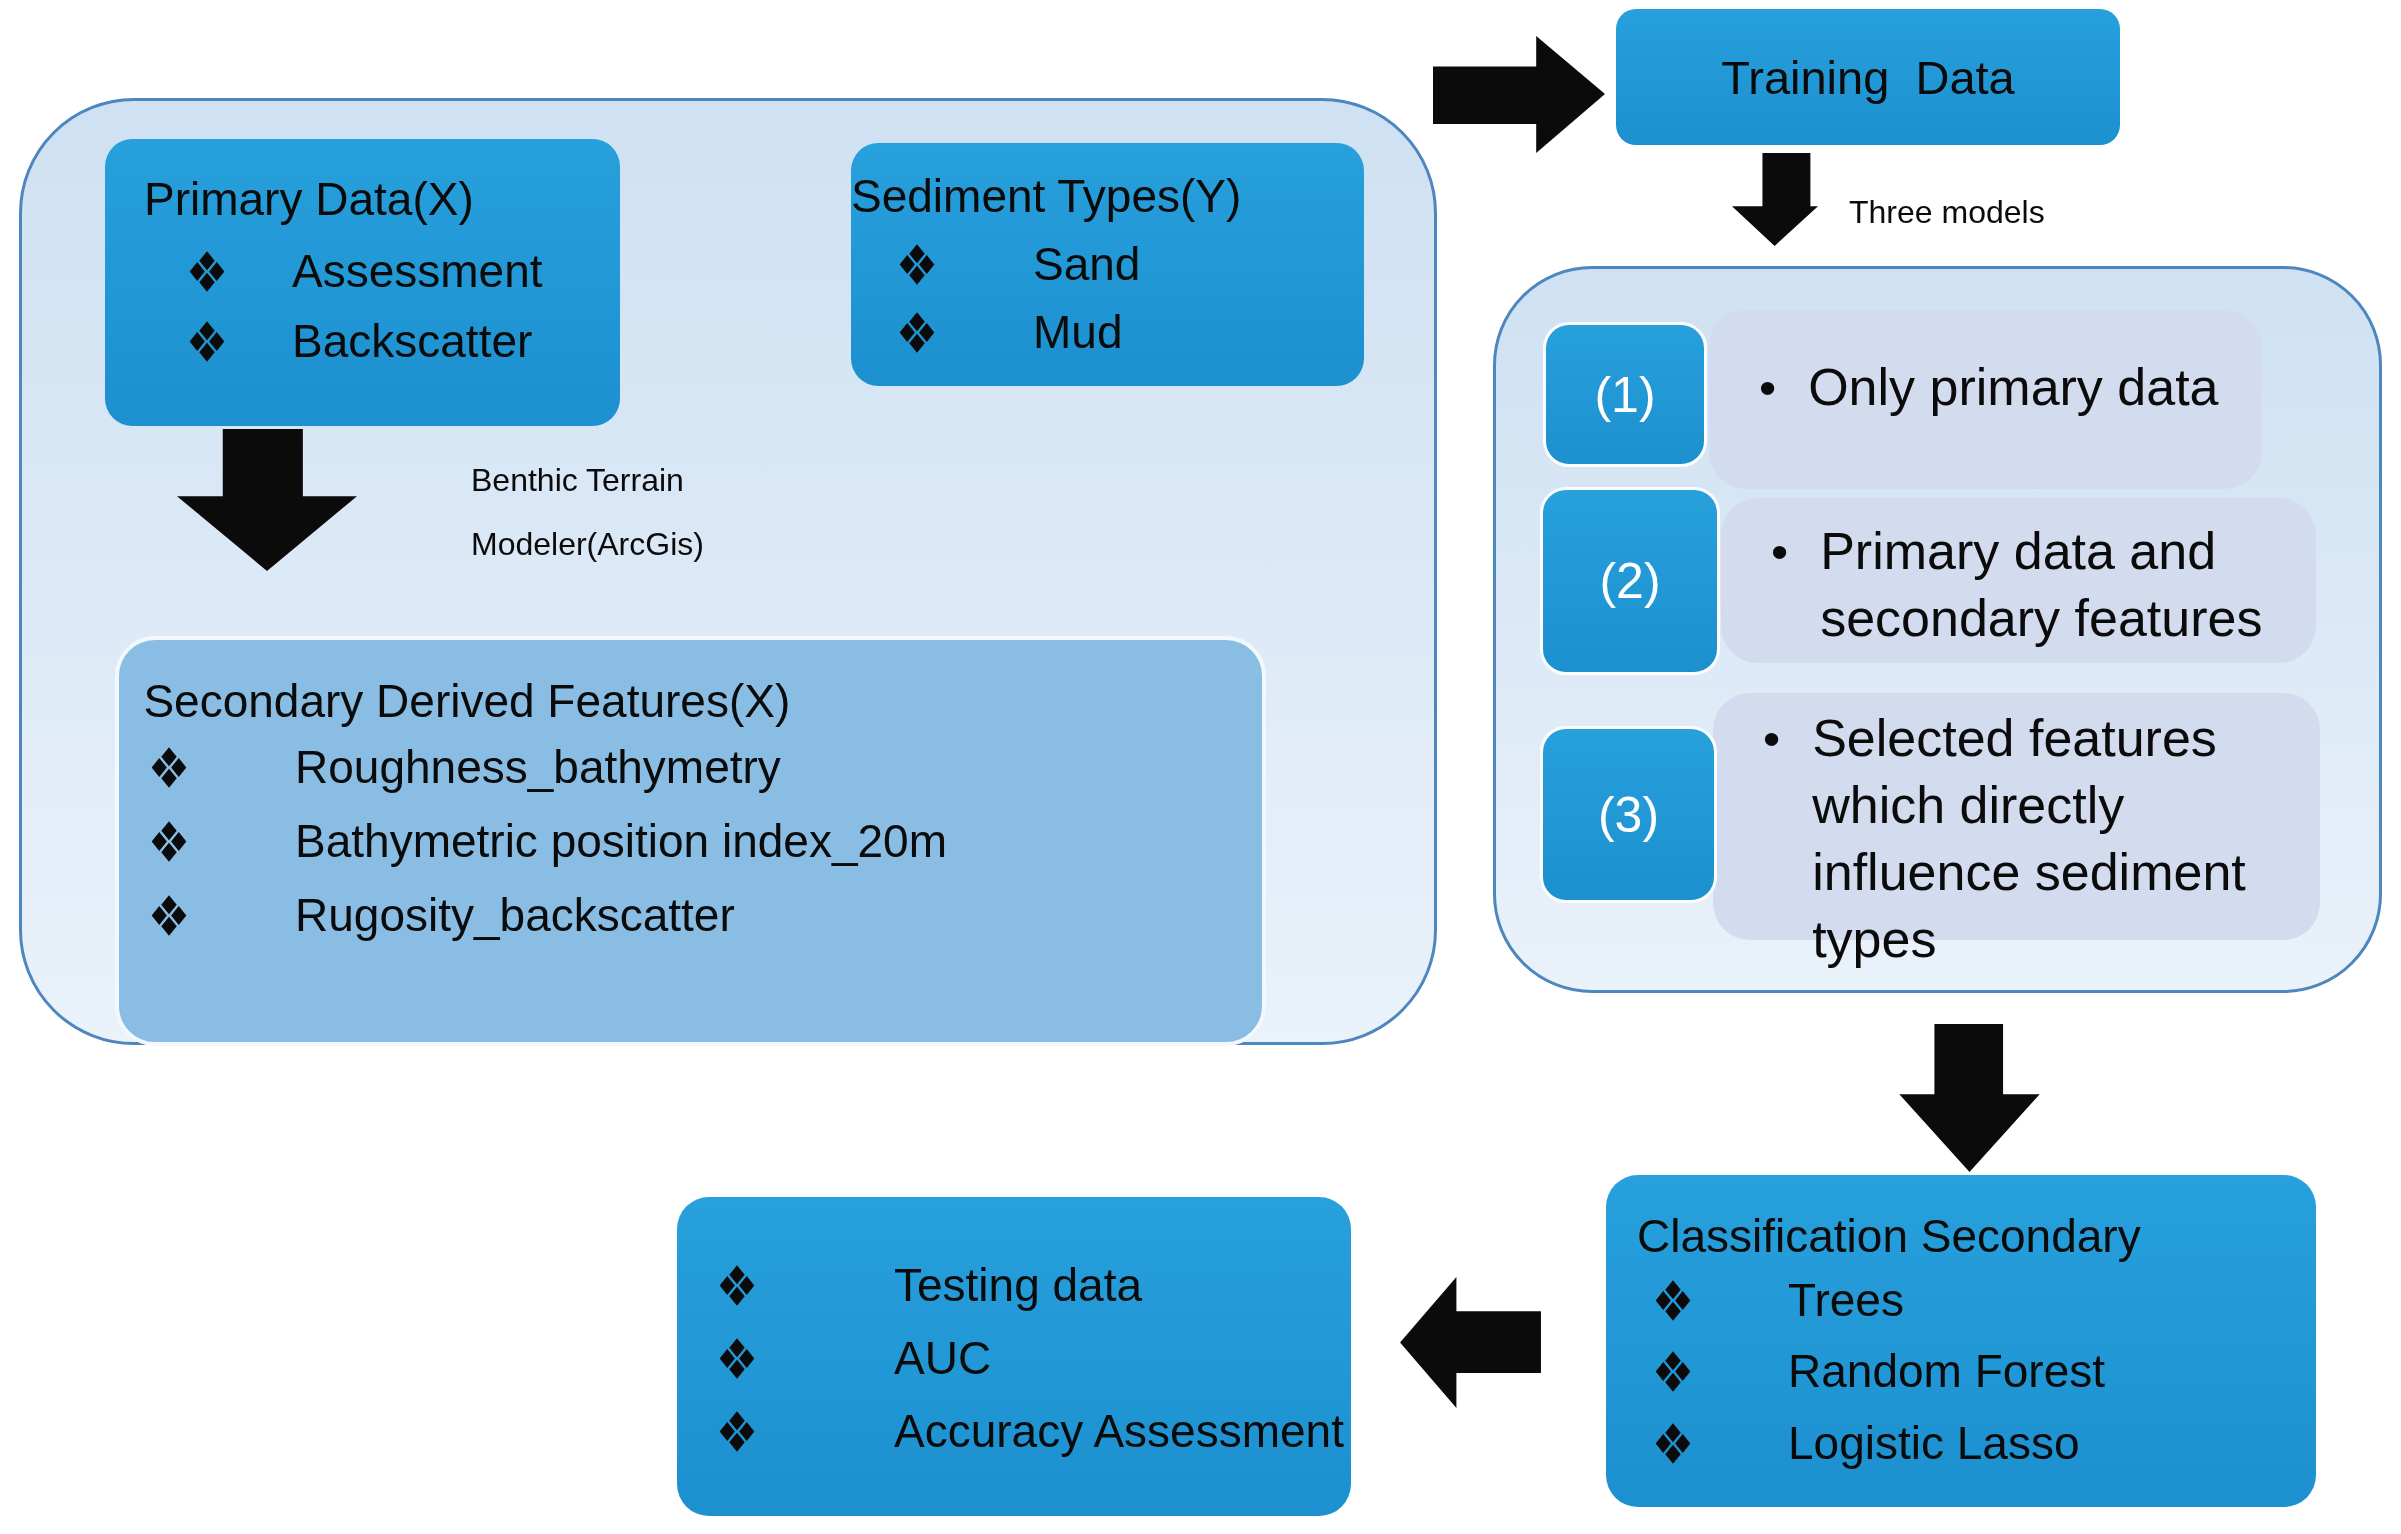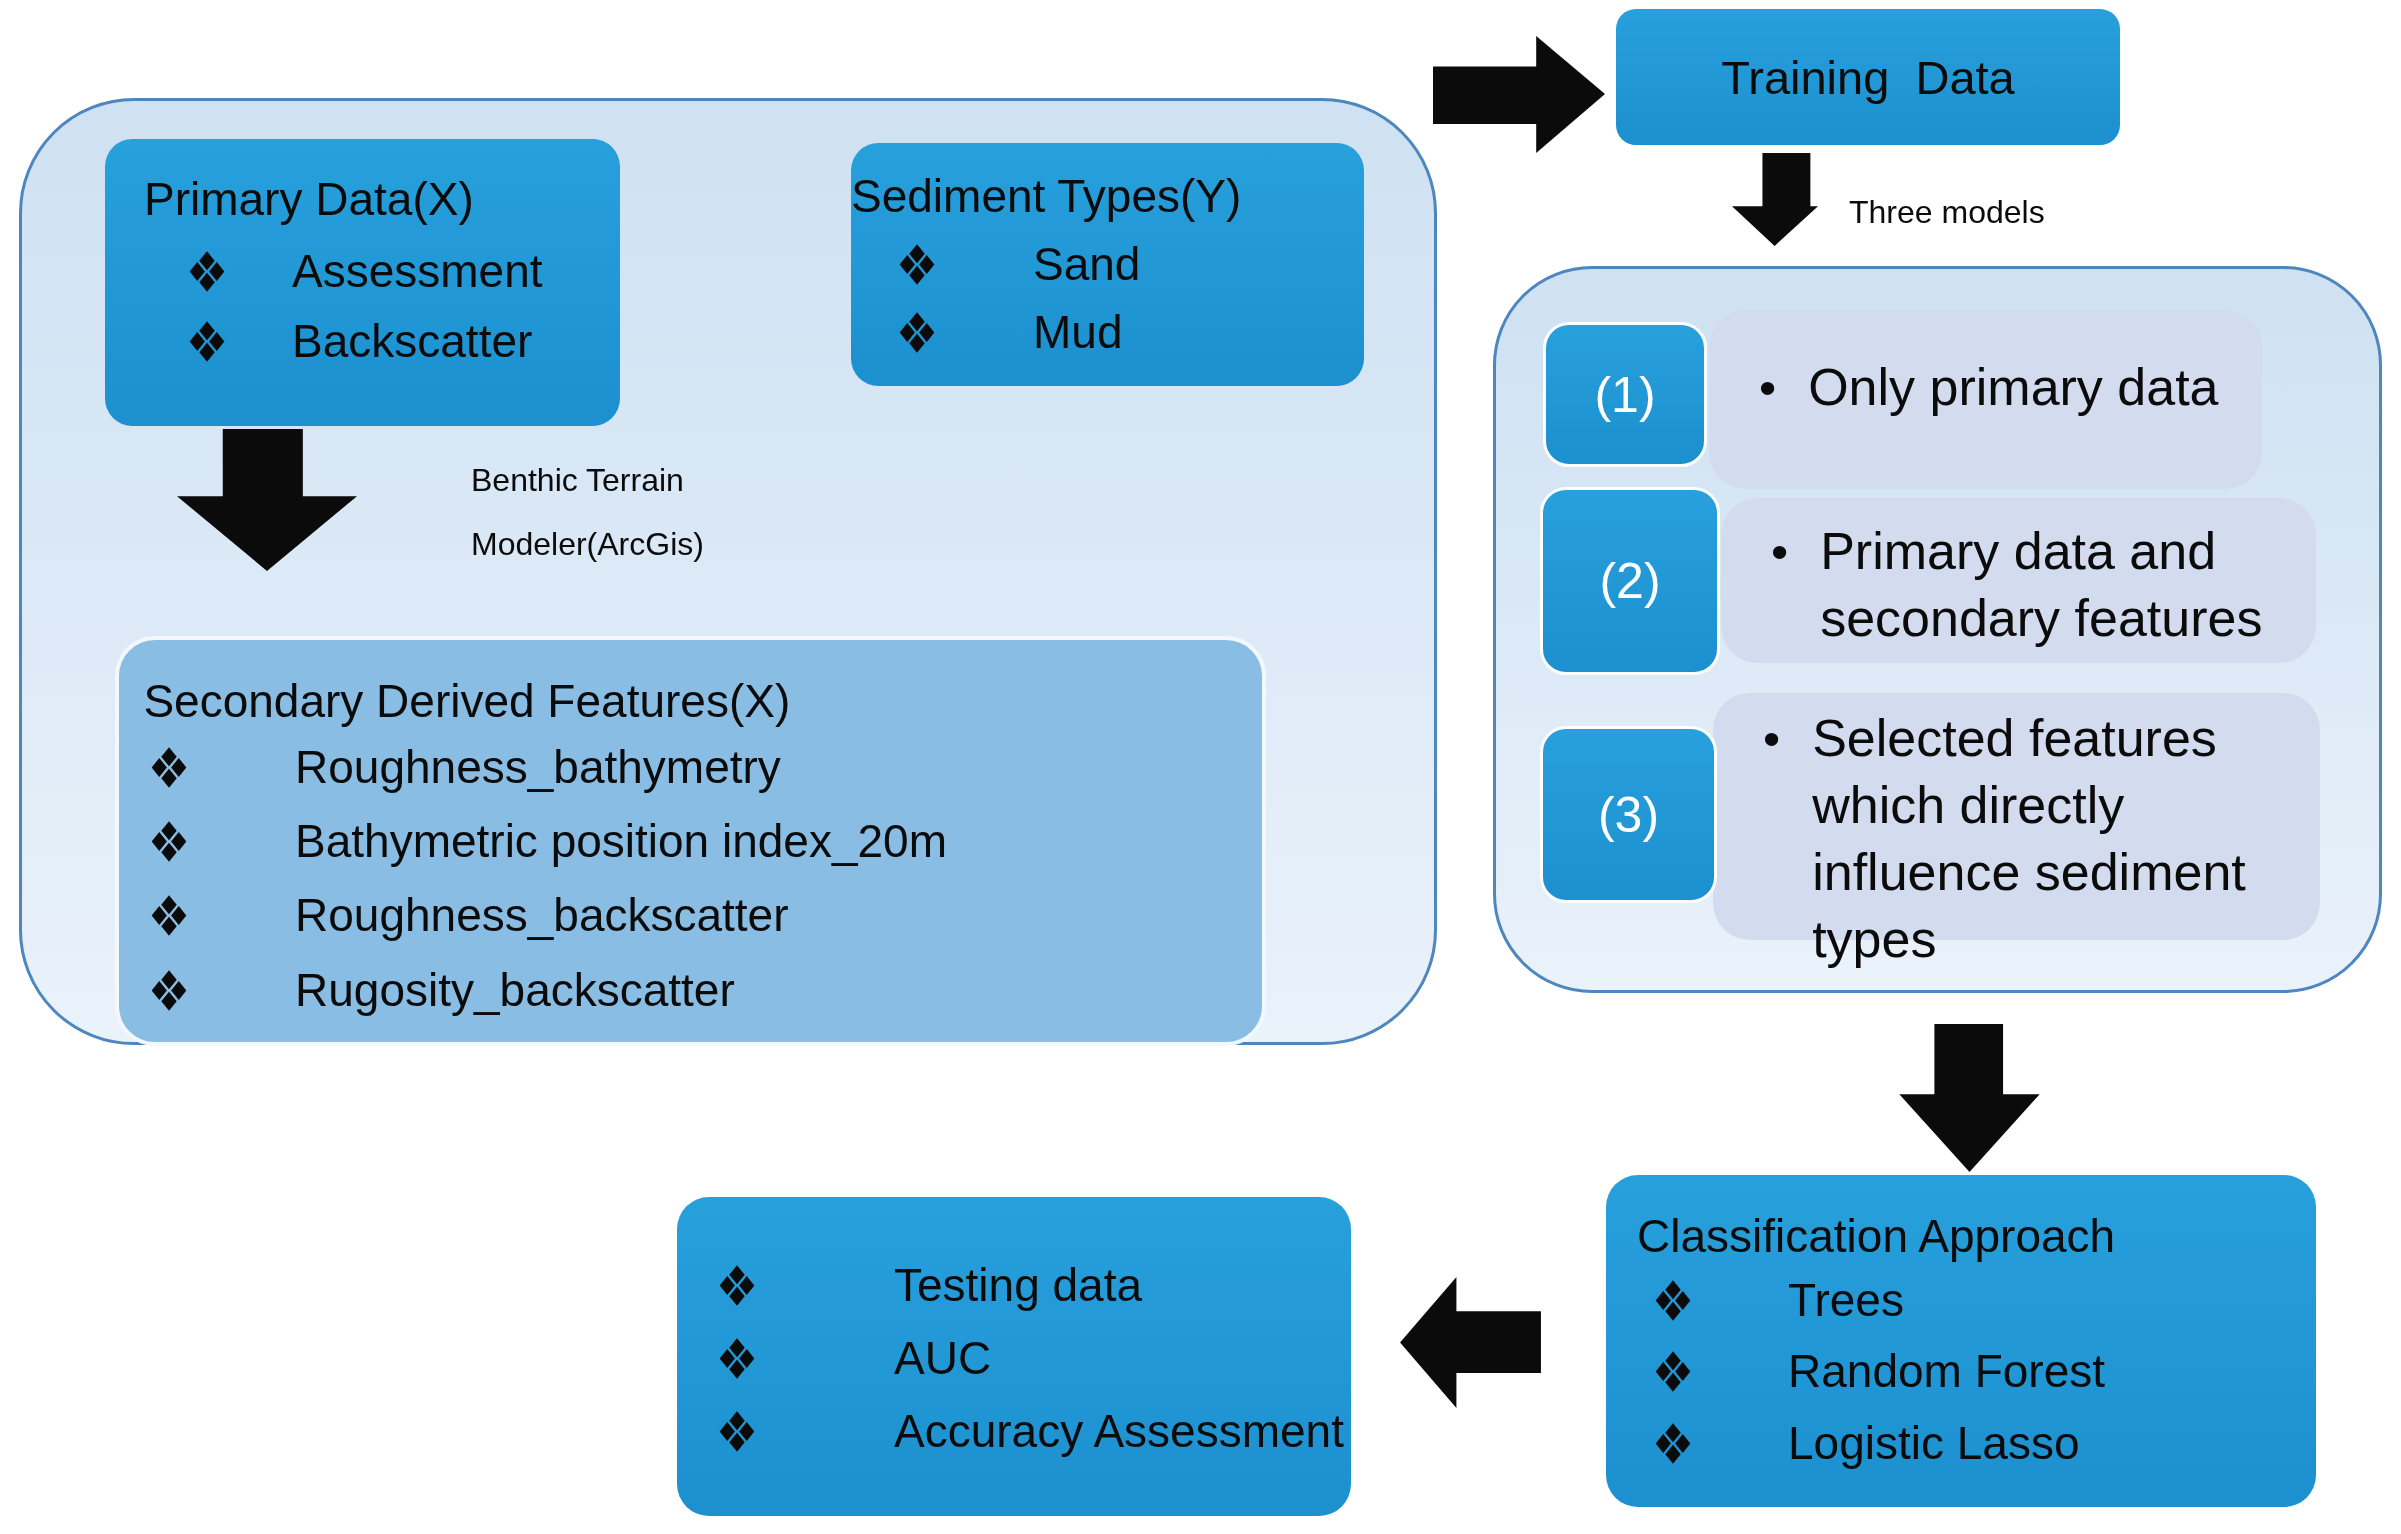--- a/index.html
+++ b/index.html
@@ -108,26 +108,20 @@
     <div class="brow" style="margin:21.4px 0 0 31px;">
       <svg class="dicon" width="38" height="41" viewBox="0 0 32 34">
         <path fill="#0b0b0b" d="M16 0 L22.5 8 L16 16 L9.5 8 Z M7.8 9 L14.2 17 L7.8 25 L1.4 17 Z M24.2 9 L30.6 17 L24.2 25 L17.8 17 Z M16 18 L22.5 26 L16 34 L9.5 26 Z"></path>
       </svg>
       <span class="txt" style="margin-left:107px;">Bathymetric position index_20m</span>
     </div>
     <div class="brow" style="margin:21.4px 0 0 31px;">
       <svg class="dicon" width="38" height="41" viewBox="0 0 32 34">
         <path fill="#0b0b0b" d="M16 0 L22.5 8 L16 16 L9.5 8 Z M7.8 9 L14.2 17 L7.8 25 L1.4 17 Z M24.2 9 L30.6 17 L24.2 25 L17.8 17 Z M16 18 L22.5 26 L16 34 L9.5 26 Z"></path>
       </svg>
-      <span class="txt" style="margin-left:107px;">Roughness_backscatter</span>
-    </div>
-    <div class="brow" style="margin:21.4px 0 0 31px;">
-      <svg class="dicon" width="38" height="41" viewBox="0 0 32 34">
-        <path fill="#0b0b0b" d="M16 0 L22.5 8 L16 16 L9.5 8 Z M7.8 9 L14.2 17 L7.8 25 L1.4 17 Z M24.2 9 L30.6 17 L24.2 25 L17.8 17 Z M16 18 L22.5 26 L16 34 L9.5 26 Z"></path>
-      </svg>
       <span class="txt" style="margin-left:107px;">Rugosity_backscatter</span>
     </div>
   </div>
 
   <svg class="arrow" style="left:1433px;top:36px;" width="172" height="117" viewBox="0 0 225 153">
     <polygon fill="#0b0b0b" points="0,40 135,40 135,0 225,76 135,153 135,115 0,115"></polygon>
   </svg>
 
   <div class="bluebox" style="left:1616px;top:9.2px;width:504px;height:136px;border-radius:20px;">
     <div class="training-text prewrap">Training  Data</div>
@@ -161,21 +155,21 @@
 influence sediment
 types</span>
   </div>
   <div class="badge" style="left:1540px;top:726px;width:177px;height:177px;">(3)</div>
 
   <svg class="arrow" style="left:1899px;top:1024px;" width="141" height="148" viewBox="0 0 184 194">
     <polygon fill="#0b0b0b" points="46,0 136,0 136,92 184,92 92,194 0,92 46,92"></polygon>
   </svg>
 
   <div class="bluebox" style="left:1606px;top:1175px;width:710px;height:332px;border-radius:32px;padding:32px 0 0 0;">
-    <div class="box-title" style="margin-left:31px;">Classification Approach</div>
+    <div class="box-title" style="margin-left:31px;">Classification Secondary</div>
     <div class="brow" style="margin:9.2px 0 0 48px;">
       <svg class="dicon" width="38" height="41" viewBox="0 0 32 34">
         <path fill="#0b0b0b" d="M16 0 L22.5 8 L16 16 L9.5 8 Z M7.8 9 L14.2 17 L7.8 25 L1.4 17 Z M24.2 9 L30.6 17 L24.2 25 L17.8 17 Z M16 18 L22.5 26 L16 34 L9.5 26 Z"></path>
       </svg>
       <span class="txt" style="margin-left:96px;">Trees</span>
     </div>
     <div class="brow" style="margin:18.3px 0 0 48px;">
       <svg class="dicon" width="38" height="41" viewBox="0 0 32 34">
         <path fill="#0b0b0b" d="M16 0 L22.5 8 L16 16 L9.5 8 Z M7.8 9 L14.2 17 L7.8 25 L1.4 17 Z M24.2 9 L30.6 17 L24.2 25 L17.8 17 Z M16 18 L22.5 26 L16 34 L9.5 26 Z"></path>
       </svg>

